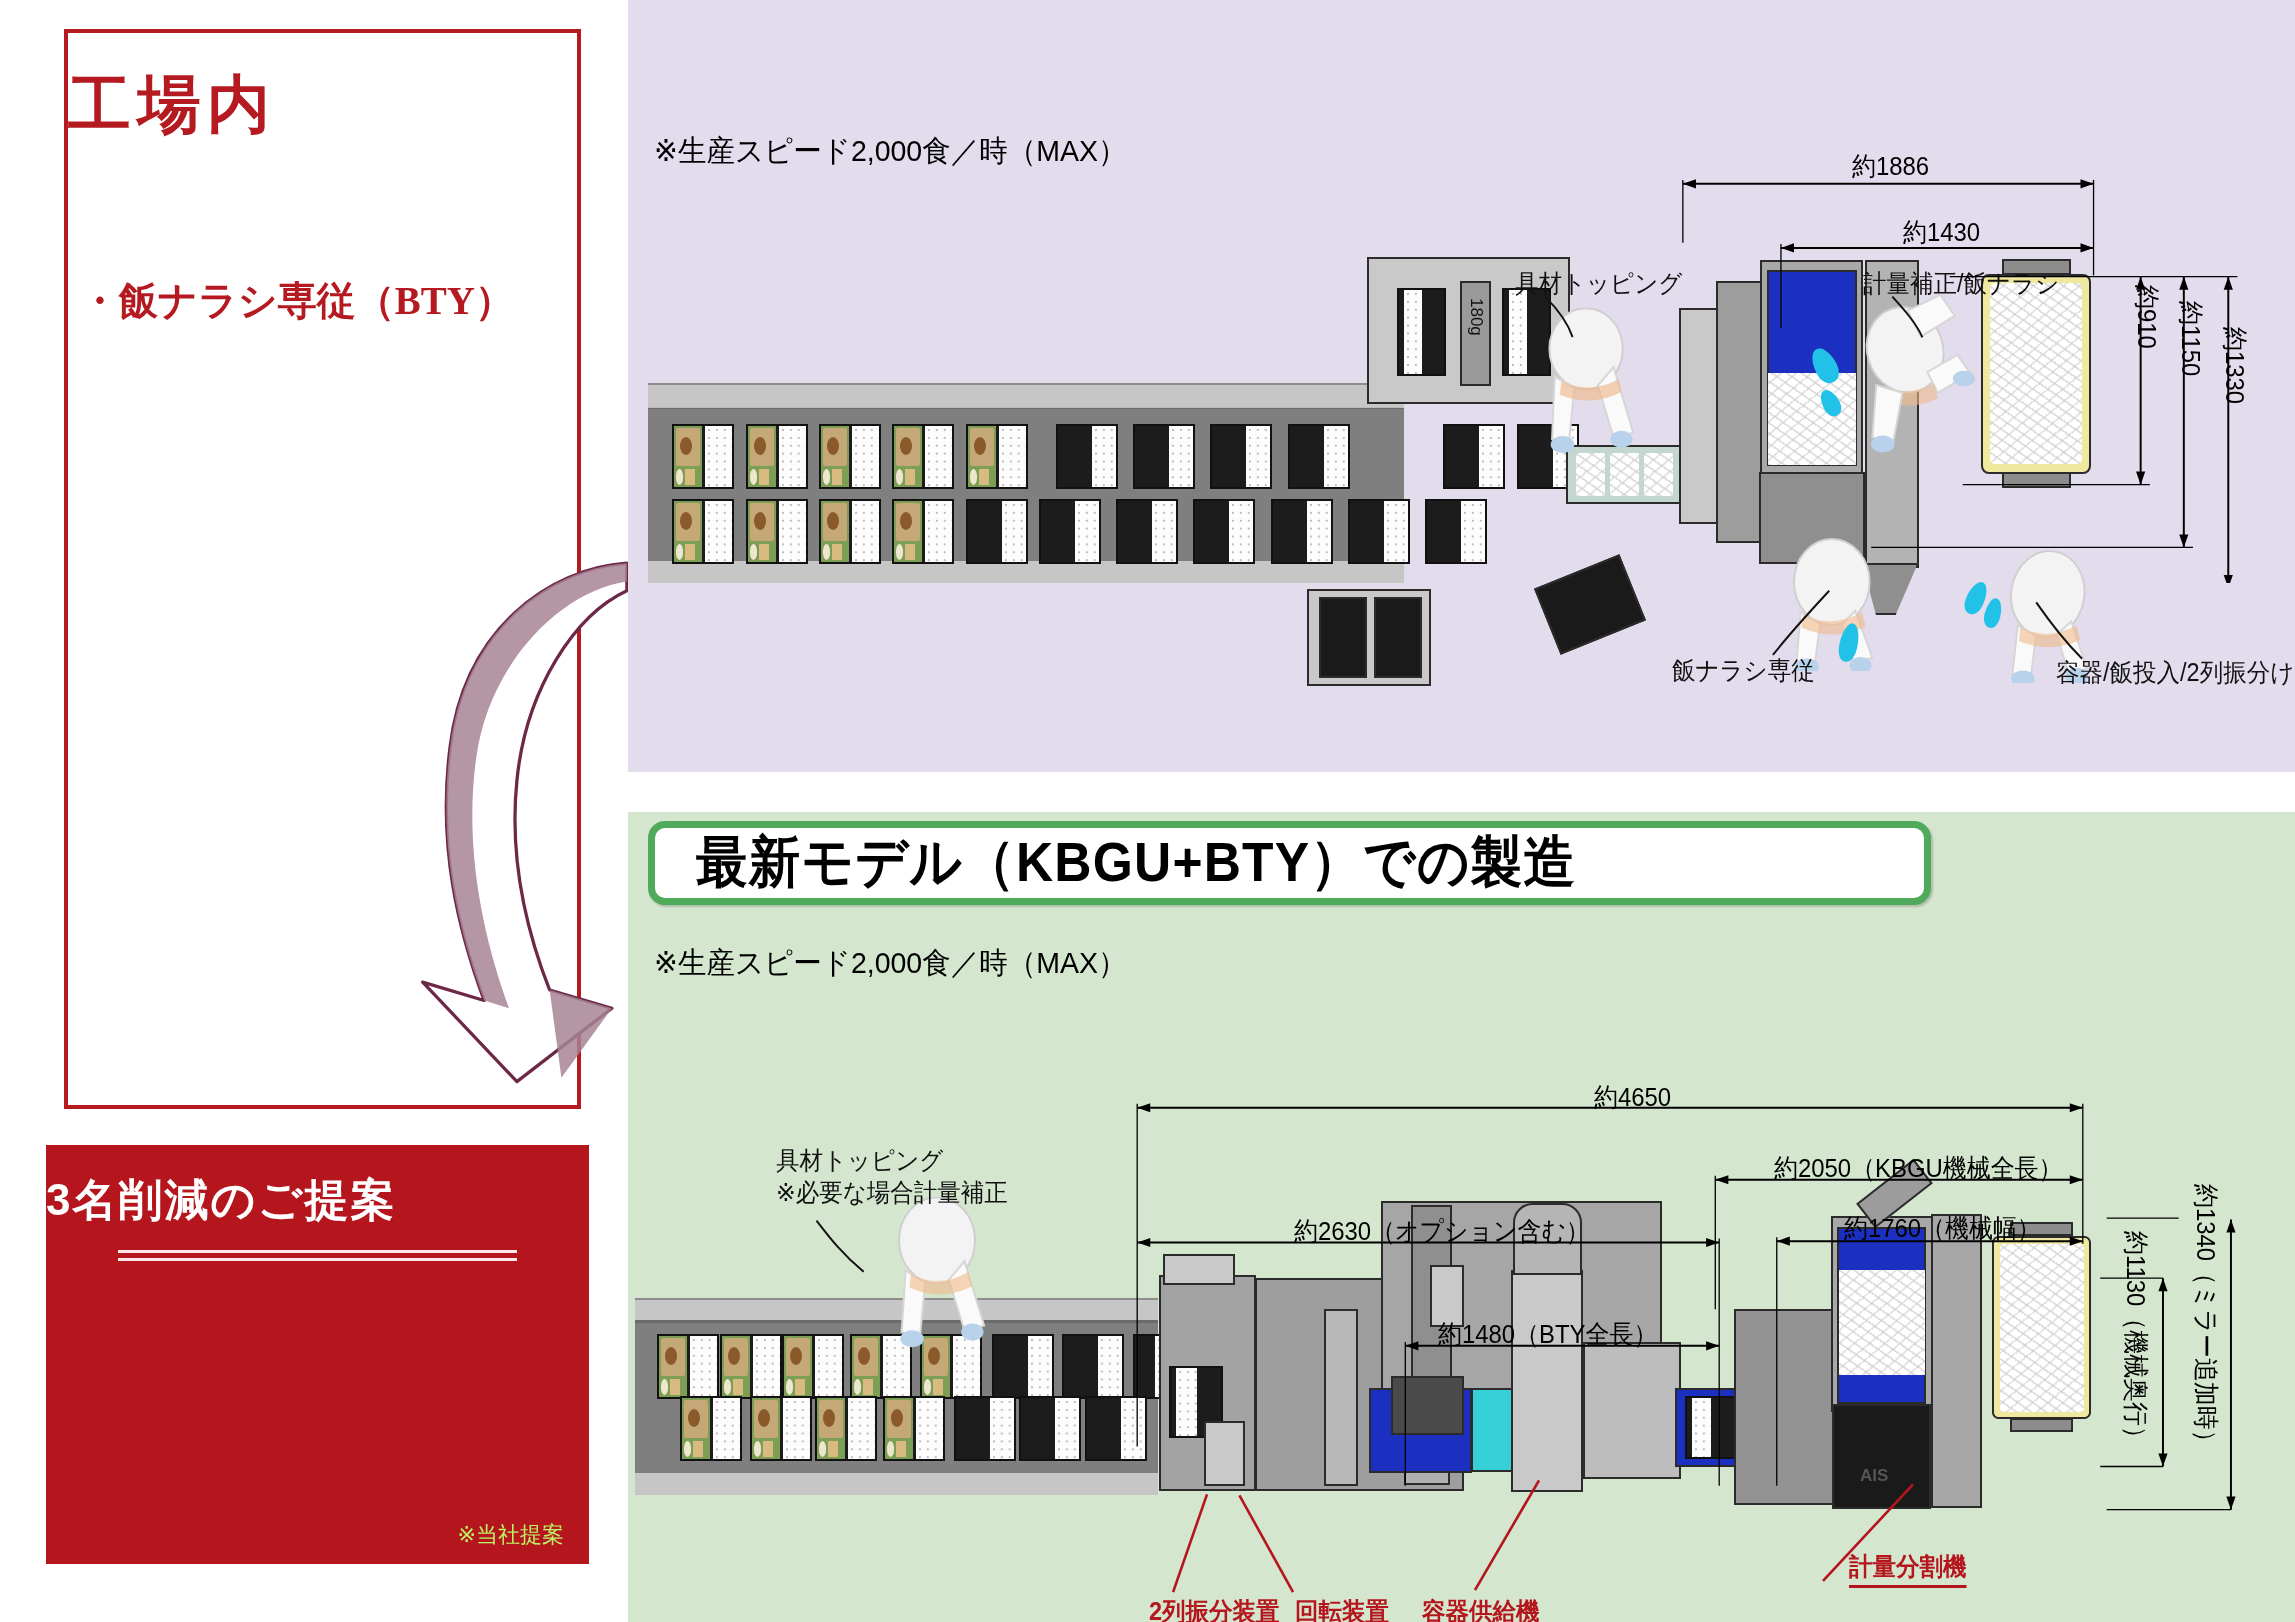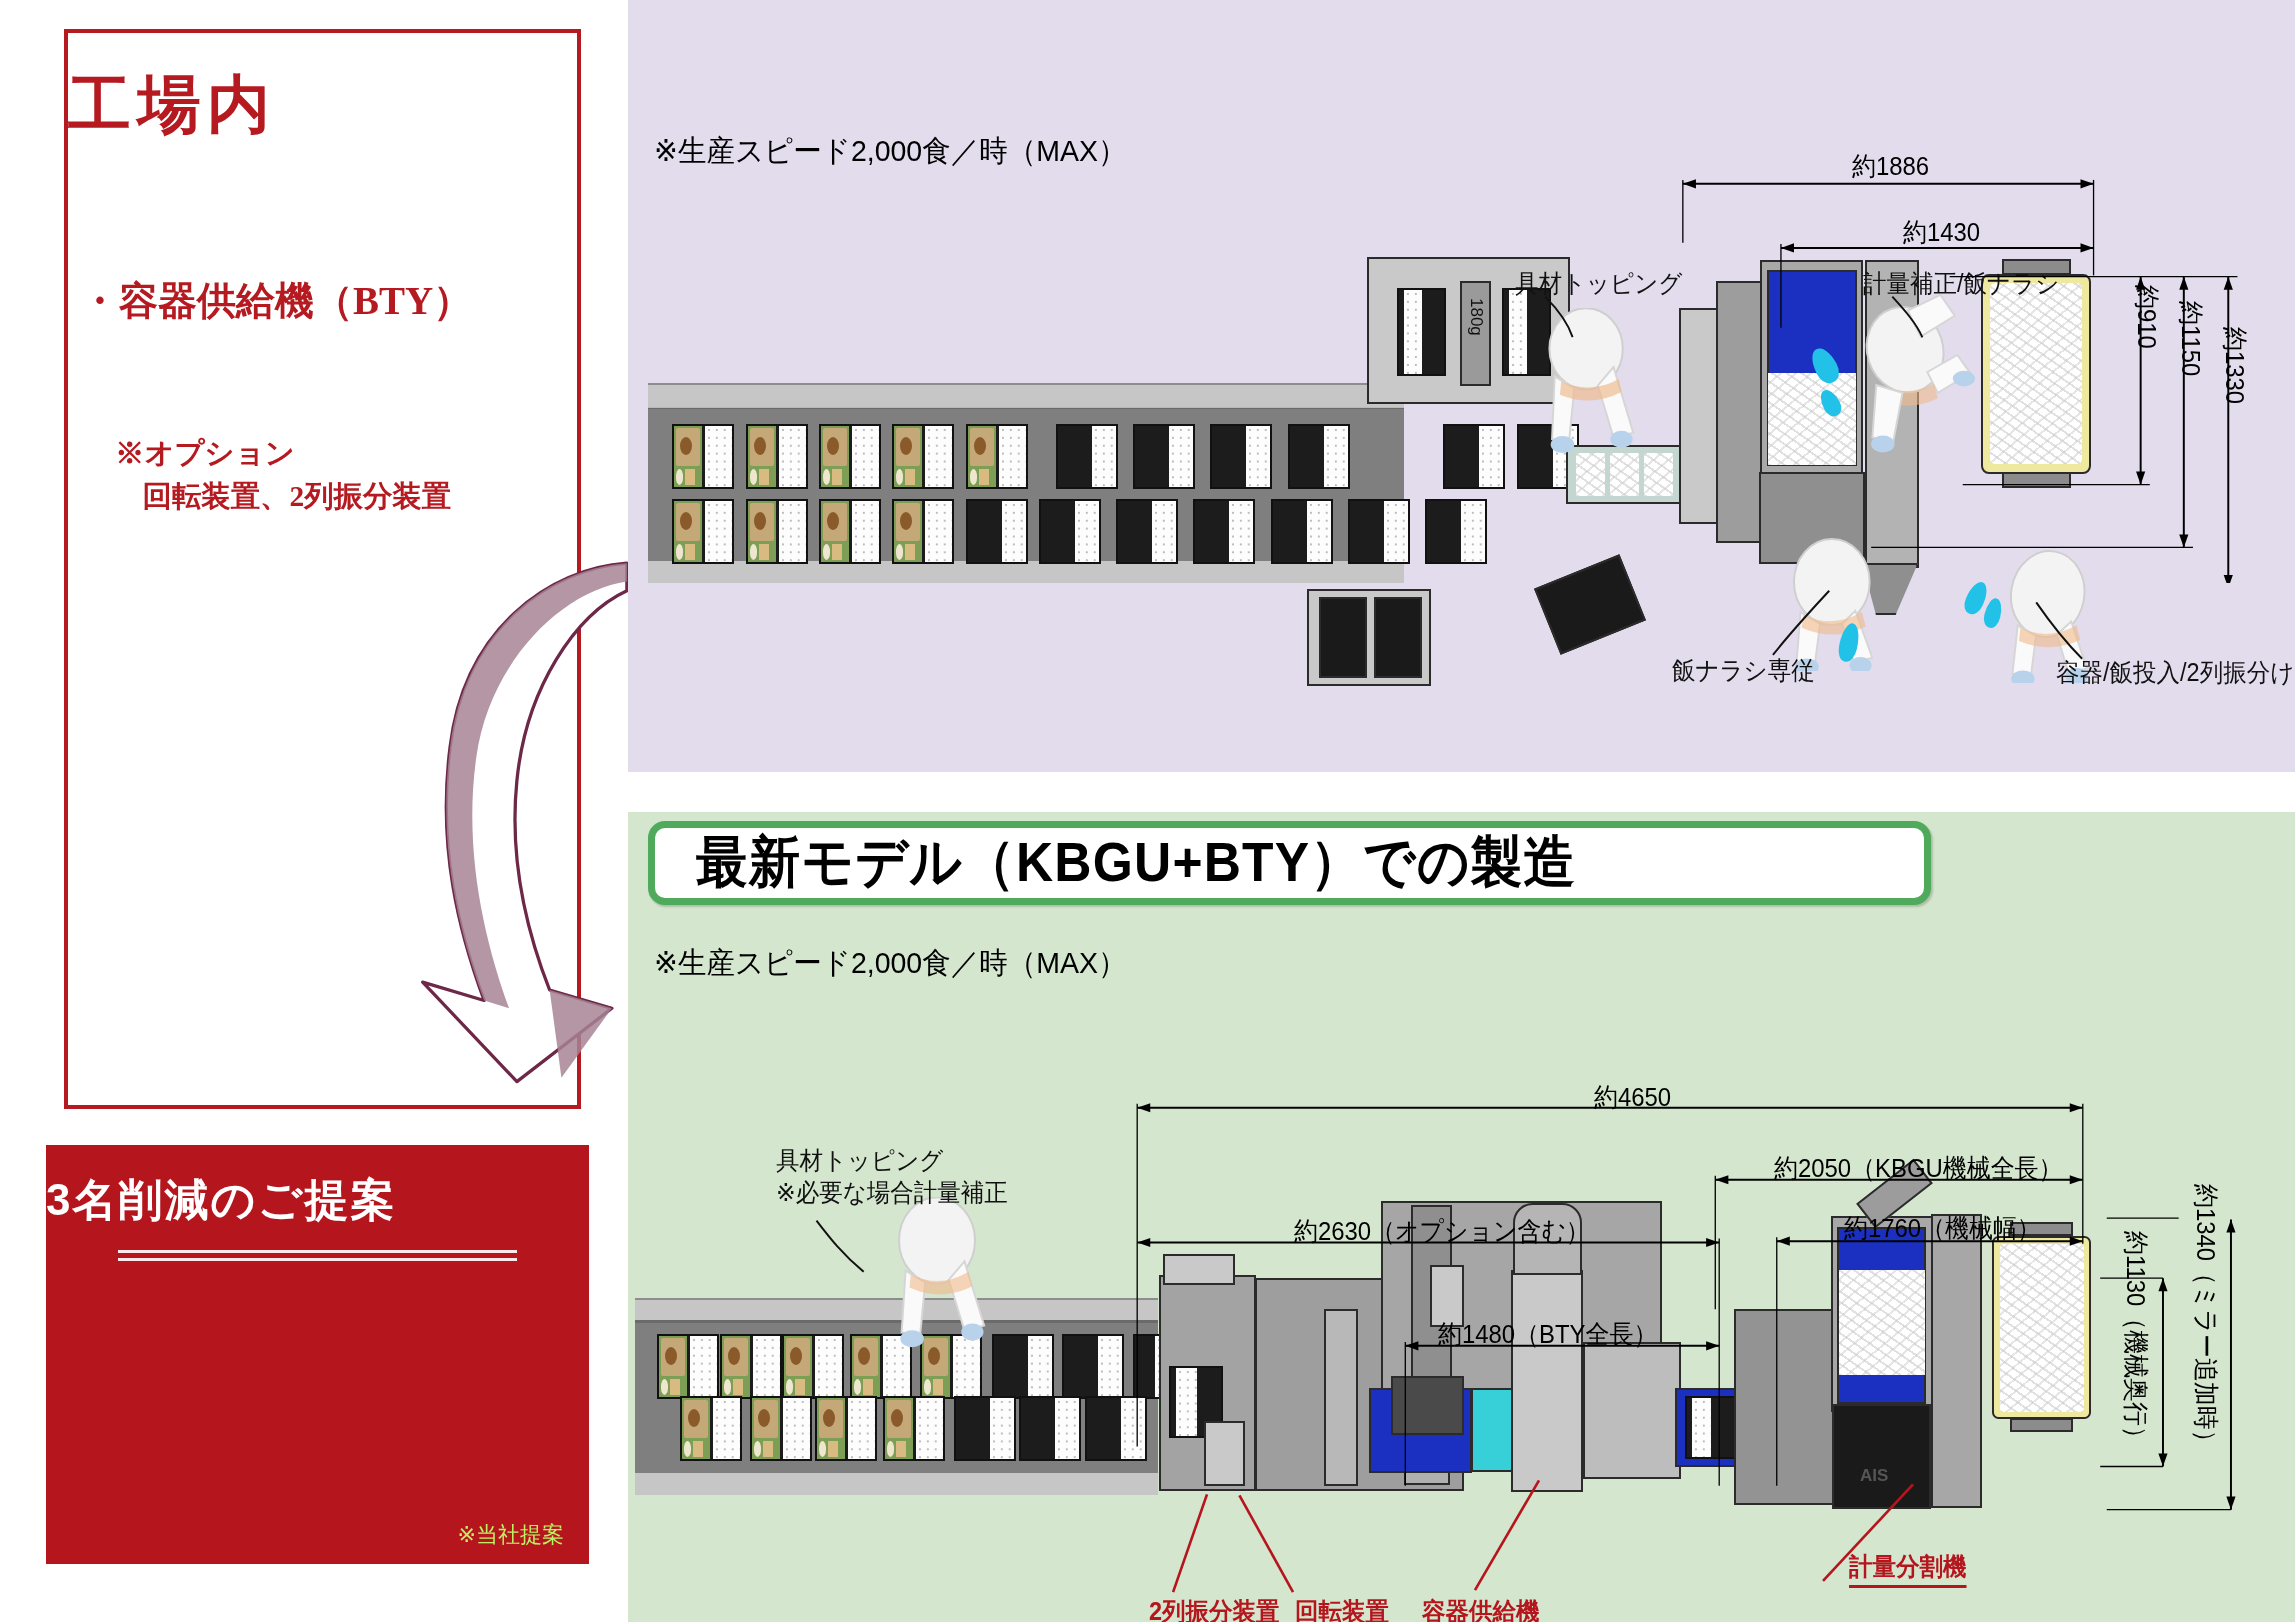--- a/index.html
+++ b/index.html
@@ -157,27 +157,23 @@
 
   <div class="left-col">
 
     <div class="left-white-box"></div>
 
     <div class="lw-title">
       <div>工場内</div>
     </div>
 
     <div class="lw-bullets">
-      <div class="lw-bullet">・容器供給機（BTY）</div>
-    </div>
-
-    <div class="lw-opt">
-      <span>※オプション</span>
-      <span class="indent">回転装置、2列振分装置</span>
-    </div>
+      <div class="lw-bullet">・飯ナラシ専従（BTY）</div>
+    </div>
+
 
     <svg class="curve-arrow" viewBox="0 0 440 820">
       <path d="M 362 22 C 210 40 80 170 72 390 C 66 560 120 700 148 790
                L 148 790 L 58 758 L 185 905
                Z" fill="none" stroke="none"></path>
       <path d="M 368 20
                C 250 28 120 120 98 300
                C 78 455 112 585 150 688
                L 56 660
                L 200 812

